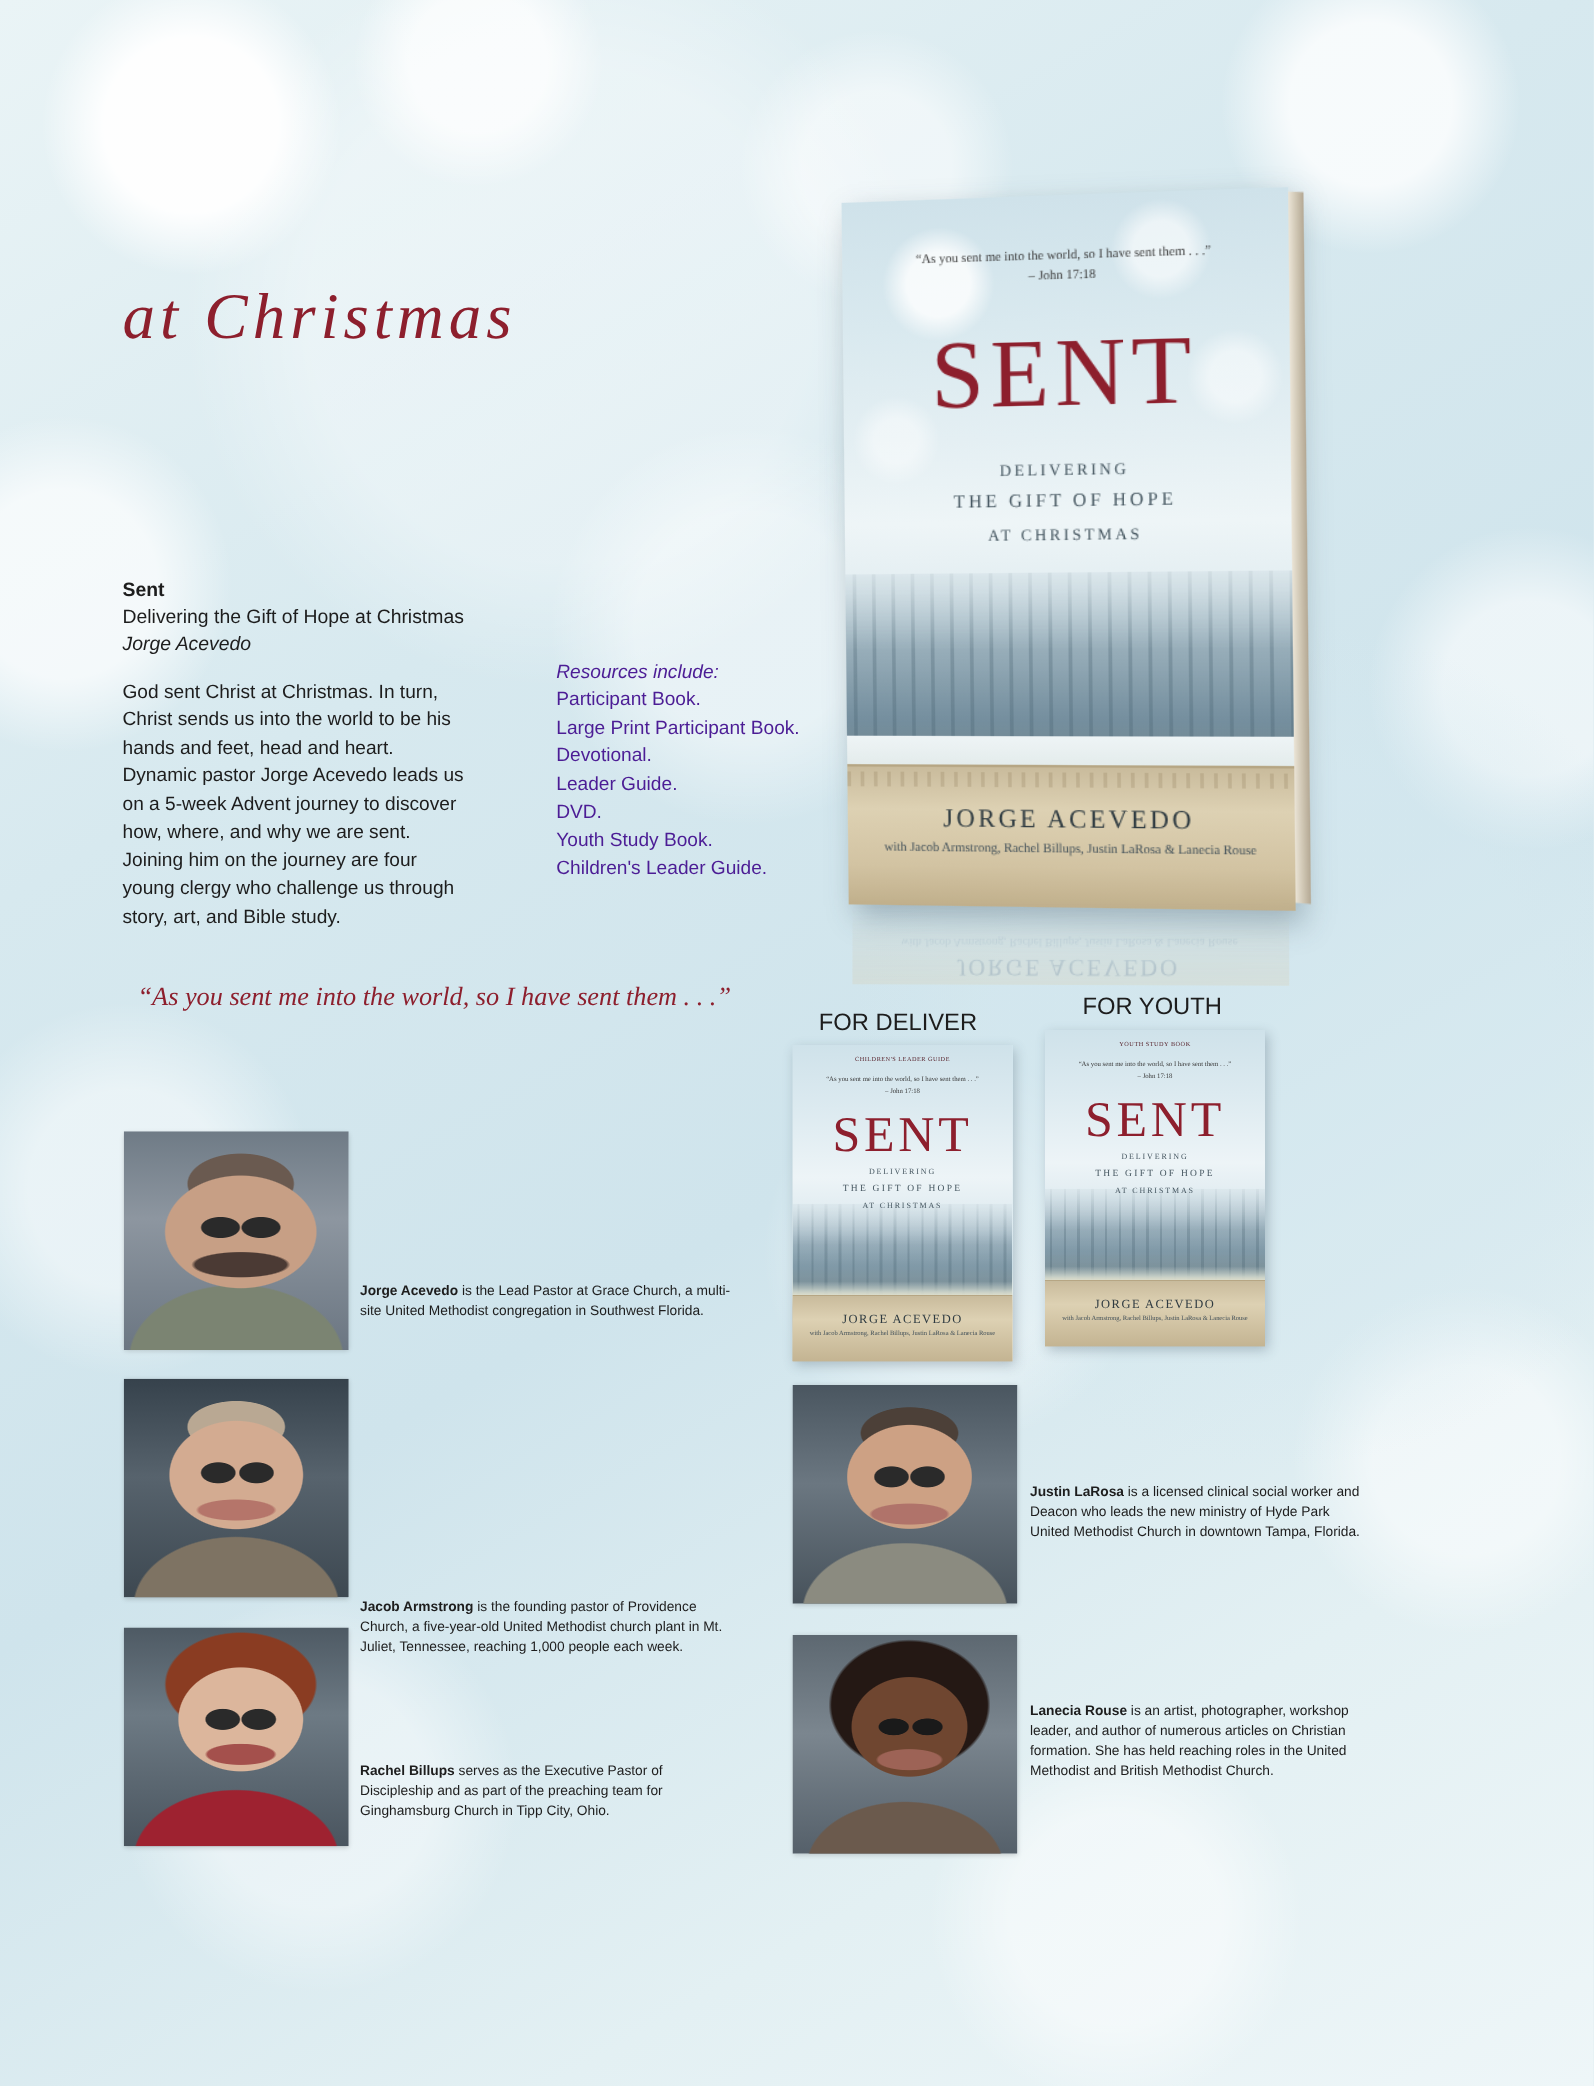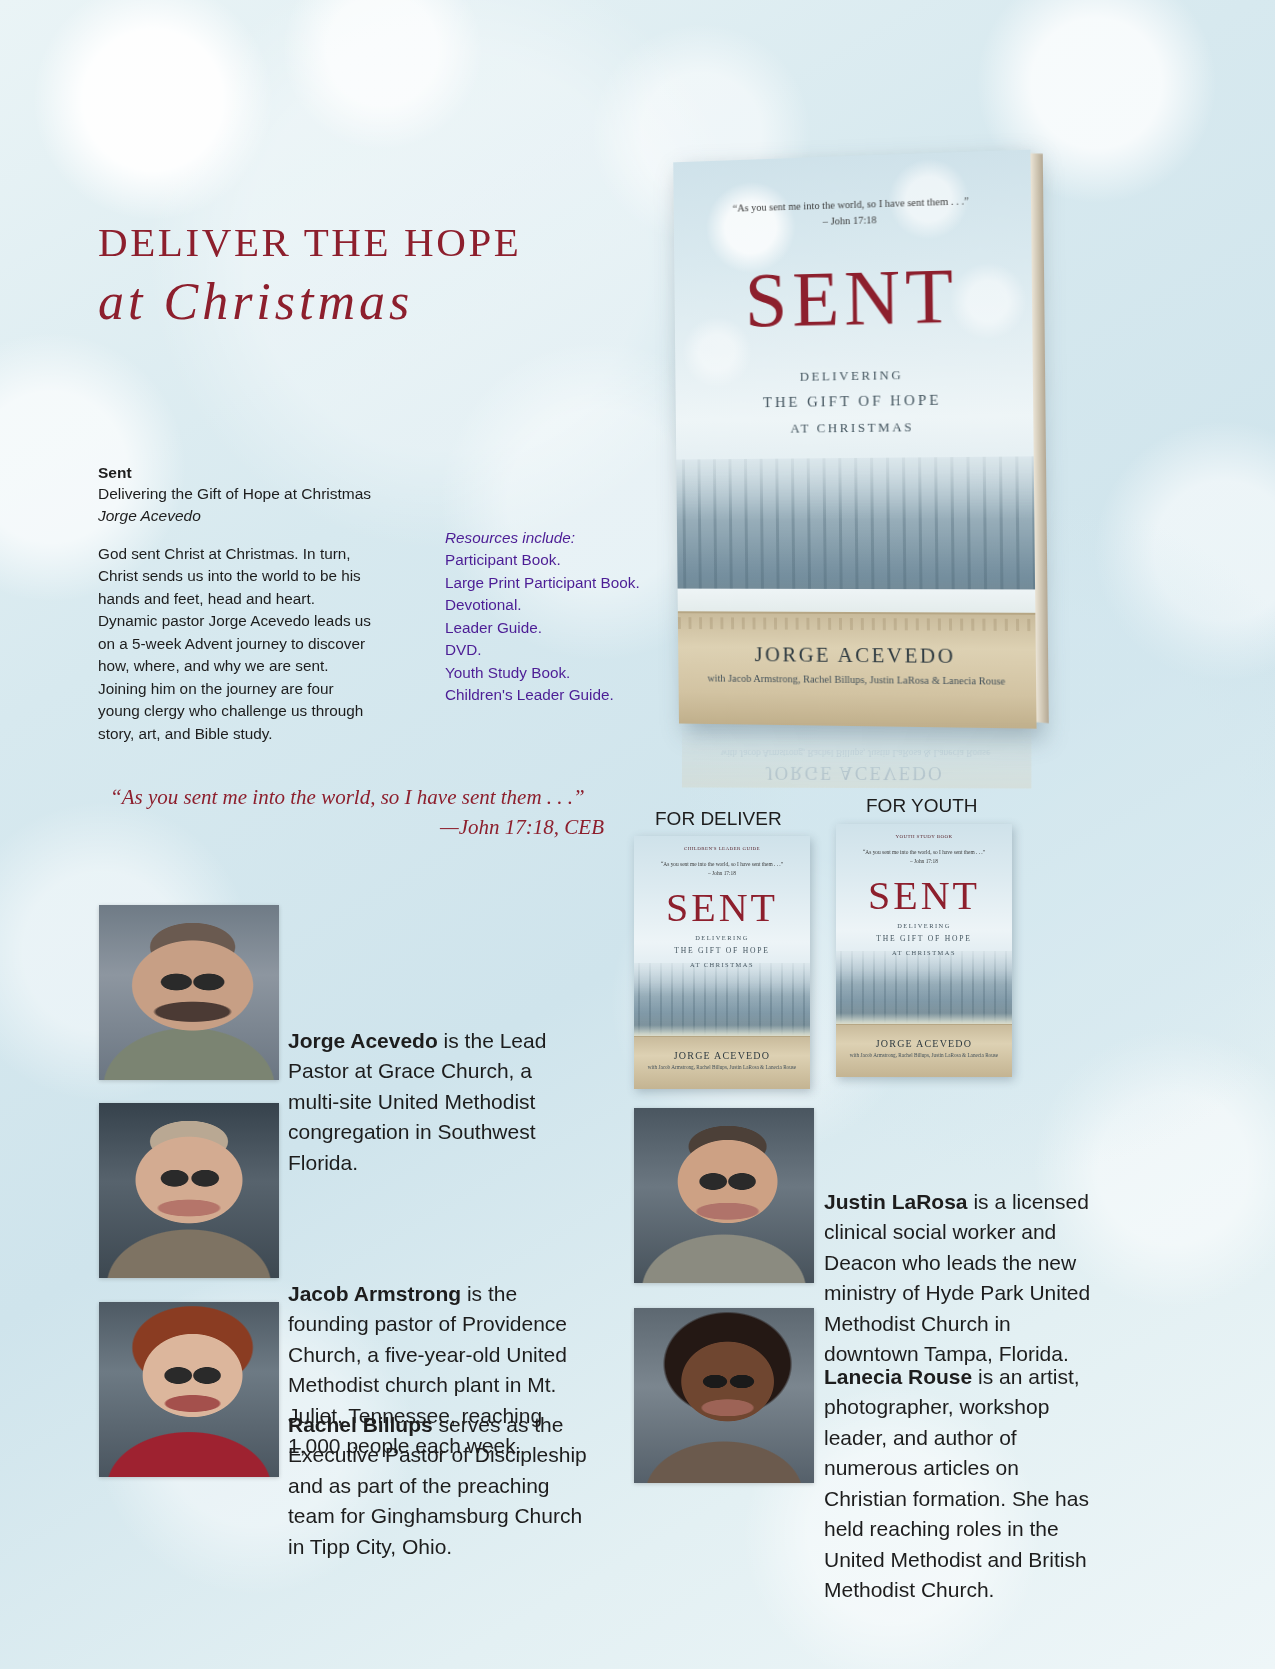--- a/index.html
+++ b/index.html
@@ -374,34 +374,33 @@
   .photo {
     position: absolute;
     width: 180px;
     height: 175px;
     overflow: hidden;
     box-shadow: 0 1px 4px rgba(0,0,0,0.18);
   }
   .photo .scene { position: absolute; inset: 0; }
   .bio {
     position: absolute;
-    font-size: 21px;
+    font-size: 11px;
     line-height: 1.45;
     color: #1d1d1d;
   }
   .bio b { font-weight: bold; }
 </style>
 </head>
 <body>
 
 <div class="bg"></div>
 <div class="bg-soft"></div>
 
 <div class="headline">
-  <div class="l1">DELIVER THE HOPE</div>
   <div class="l2">at Christmas</div>
 </div>
 
 <div class="book-meta">
   <div class="title">Sent</div>
   <div class="subtitle">Delivering the Gift of Hope at Christmas</div>
   <div class="author">Jorge Acevedo</div>
 </div>
 
 <div class="blurb">God sent Christ at Christmas. In turn, Christ sends us into the world to be his hands and feet, head and heart. Dynamic pastor Jorge Acevedo leads us on a 5-week Advent journey to discover how, where, and why we are sent. Joining him on the journey are four young clergy who challenge us through story, art, and Bible study.</div>
@@ -412,21 +411,20 @@
   <div>Large Print Participant Book.</div>
   <div>Devotional.</div>
   <div>Leader Guide.</div>
   <div>DVD.</div>
   <div>Youth Study Book.</div>
   <div>Children's Leader Guide.</div>
 </div>
 
 <div class="scripture">
   <span>“As you sent me into the world, so I have sent them . . .”</span>
-  <span class="ref">—John 17:18, CEB</span>
 </div>
 
 <div class="book-main">
   <div class="spine"></div>
   <div class="cover">
     <div class="bokeh"></div>
     <div class="trees"></div>
     <div class="snow"></div>
     <div class="band"></div>
     <div class="epigraph">

